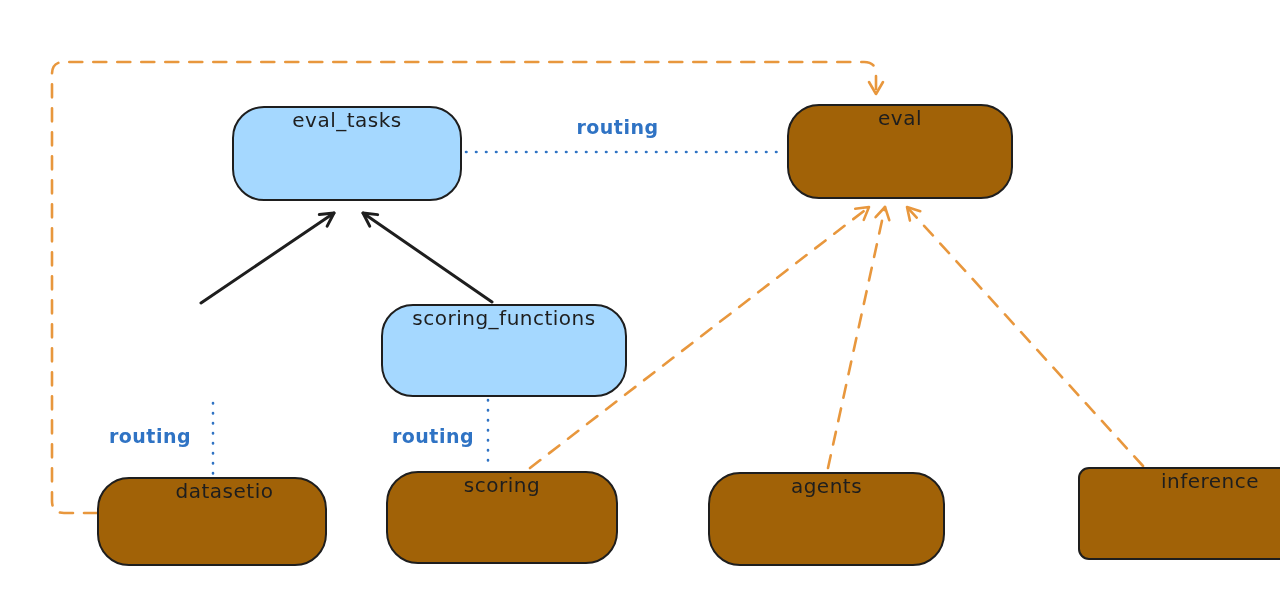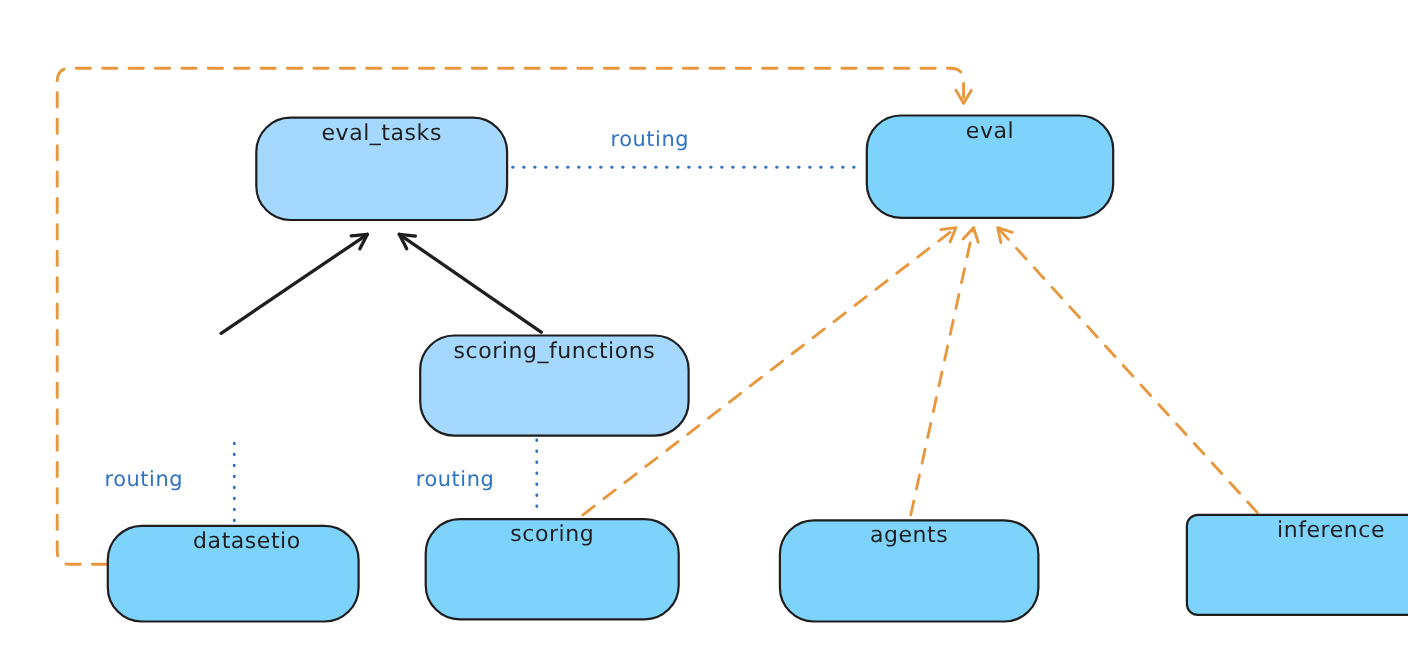--- a/index.html
+++ b/index.html
@@ -27,27 +27,27 @@
     border: 2.5px solid #1e1e1e;
     border-radius: 32px;
     display: flex;
     align-items: flex-start;
     justify-content: center;
     font-size: 20px;
     color: #1e1e1e;
     letter-spacing: 0.5px;
   }
   .node.blue  { background: #a5d8ff; }
-  .node.green { background: #7dd3fc; }
+  .node.green { background: #a16207; }
   .edge-label {
     position: absolute;
     color: #2f73c4;
     font-size: 19px;
-    font-weight: 400;
-    text-align: left;
+    font-weight: 700;
+    text-align: center;
     letter-spacing: 0.5px;
   }
 </style>
 </head>
 <body>
 
 <div class="canvas">
 
   <svg class="connector-layer" viewBox="0 0 1280 596" xmlns="http://www.w3.org/2000/svg" aria-hidden="true">
     <defs>

